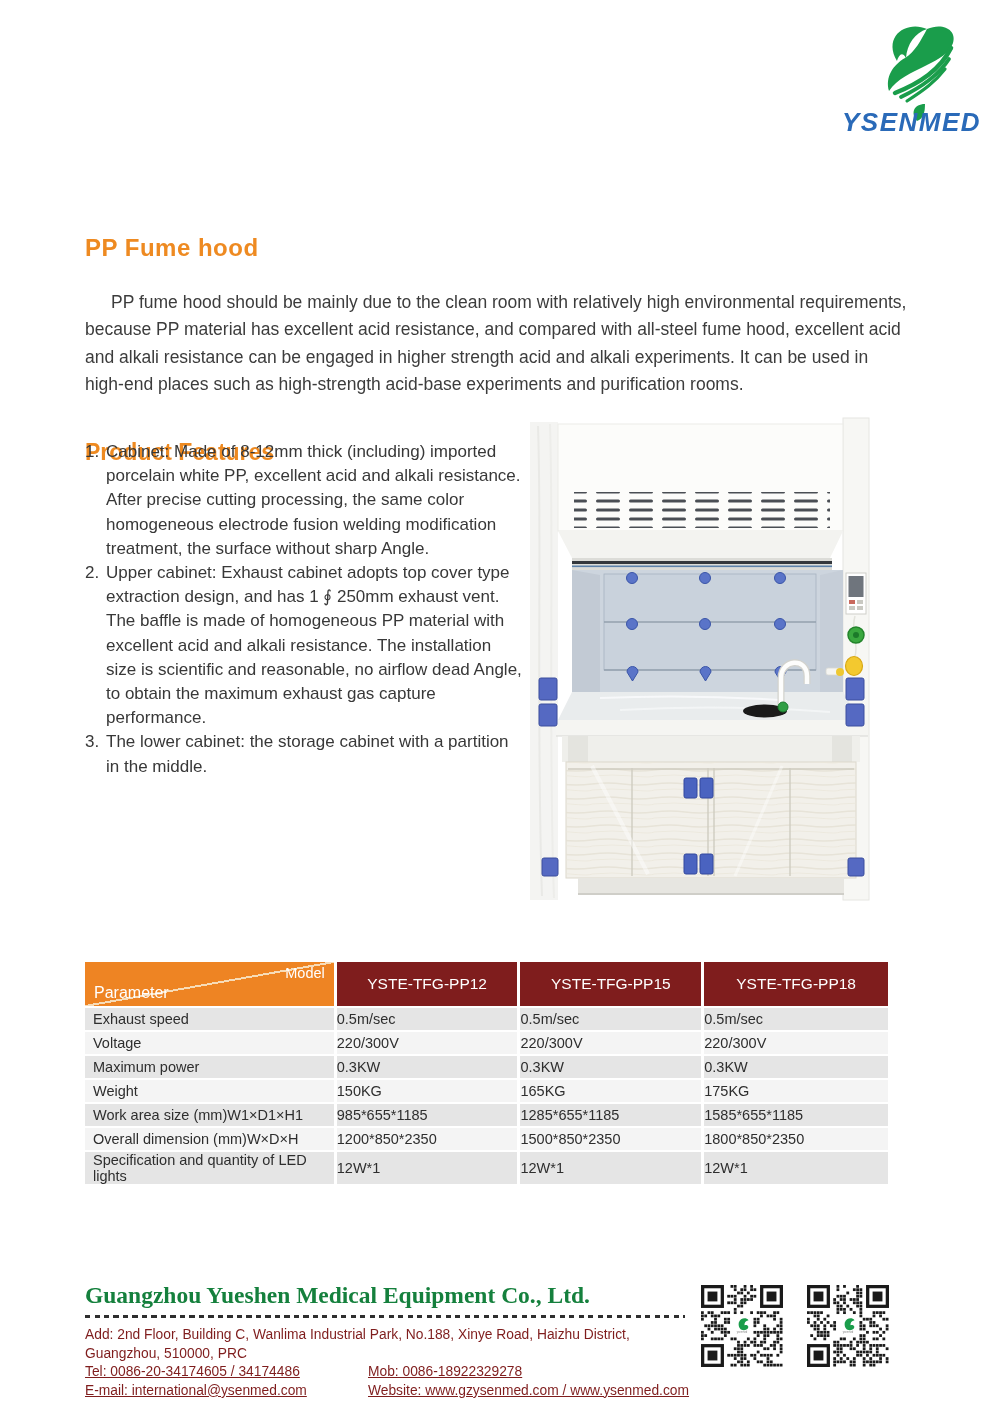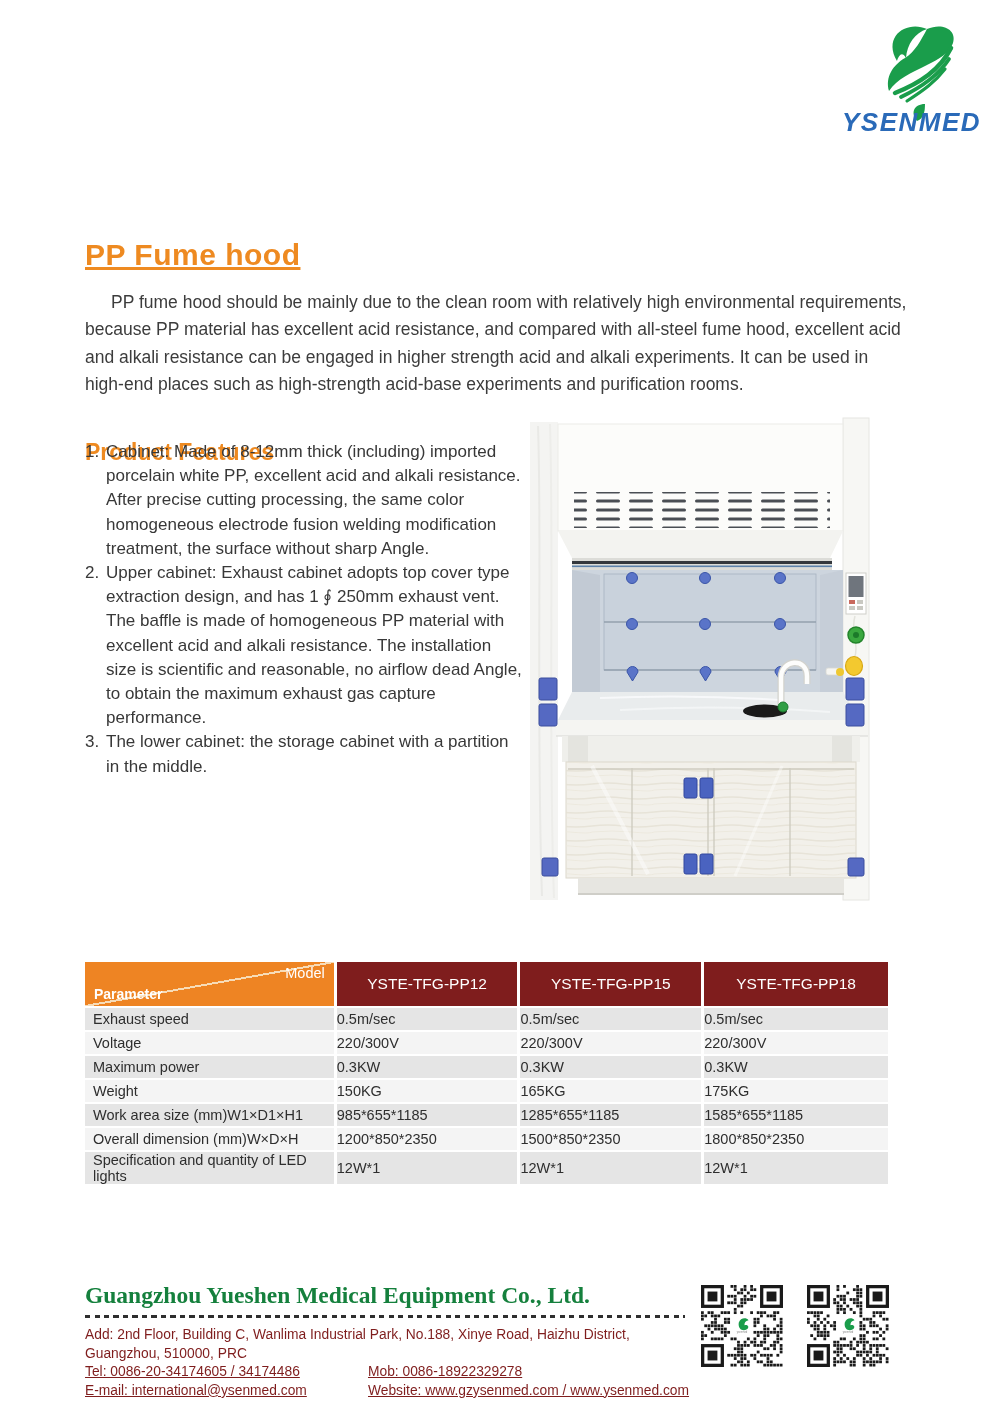--- a/index.html
+++ b/index.html
@@ -3,42 +3,42 @@
 <meta charset="utf-8">
 <style>
   html,body{margin:0;padding:0;background:#ffffff;}
   .page{position:relative;width:1000px;height:1412px;background:#ffffff;overflow:hidden;
         font-family:"Liberation Sans","DejaVu Sans",sans-serif;color:#3a3a3a;}
 
   
   .logo{position:absolute;left:838px;top:20px;width:160px;height:118px;}
 
   
-  .doc-title{position:absolute;left:85px;top:218px;font-size:30px;font-weight:bold;color:#ee8a21;letter-spacing:.5px;text-decoration:underline;}
+  .doc-title{position:absolute;left:85px;top:218px;font-size:24px;font-weight:bold;color:#ee8a21;letter-spacing:.5px;}
   .intro{position:absolute;left:85px;top:271px;width:822px;font-size:17.5px;line-height:27.5px;color:#3c3c3c;text-indent:26px;}
   .feat-title{position:absolute;left:85px;top:420px;font-size:23px;font-weight:bold;color:#ee8a21;}
   .features{position:absolute;left:85px;top:440px;width:438px;margin:0;padding:0;list-style:none;
             font-size:17px;line-height:24.2px;color:#383838;counter-reset:fi;}
   .features li{position:relative;padding-left:21px;counter-increment:fi;}
   .features li::before{content:counter(fi) ".";position:absolute;left:0;top:0;}
 
   
   .photo{position:absolute;left:530px;top:416px;width:385px;height:496px;}
 
   
   .spec{position:absolute;left:85px;top:962px;width:803px;border-collapse:separate;border-spacing:0;table-layout:fixed;}
   .spec col.c0{width:248px;}.spec col.c1,.spec col.c2,.spec col.c3{width:181px;}
   .spec th,.spec td{border-right:3px solid #fff;border-bottom:2px solid #fff;padding:0;}
   .spec th:last-child,.spec td:last-child{border-right:none;}
   .spec thead th{height:44px;background:#7f1d1d;color:#ffffff;font-weight:400;font-size:15.5px;text-align:center;}
   .corner{position:relative;background:#ee8423 !important;}
   .corner .diag{position:absolute;inset:0;
     background:linear-gradient(to bottom right,transparent calc(50% - 1px),#f7dcb8 calc(50% - 1px) calc(50% + 1px),transparent calc(50% + 1px));}
   .corner .m{position:absolute;top:3px;right:9px;color:#fff;font-size:14.5px;font-weight:400;}
-  .corner .p{position:absolute;bottom:4px;left:9px;color:#fff;font-size:14px;font-weight:700;}
+  .corner .p{position:absolute;bottom:4px;left:9px;color:#fff;font-size:16px;font-weight:400;}
   .spec tbody td{height:22px;font-size:14.5px;color:#2e2e2e;text-align:left;}
   .spec tbody td.lbl{text-align:left;padding-left:8px;}
   .spec tbody tr:nth-child(odd) td{background:#e5e5e5;}
   .spec tbody tr:nth-child(even) td{background:#f4f4f4;}
 
   
   .footer{position:absolute;left:85px;top:1282px;width:830px;height:116px;}
   .company{font-family:"Liberation Serif","DejaVu Serif",serif;font-weight:bold;font-size:23.5px;color:#15803d;}
   .dashes{width:600px;height:3px;margin-top:6px;
           background:repeating-linear-gradient(90deg,#2e2e2e 0 5px,transparent 5px 9.5px);}

